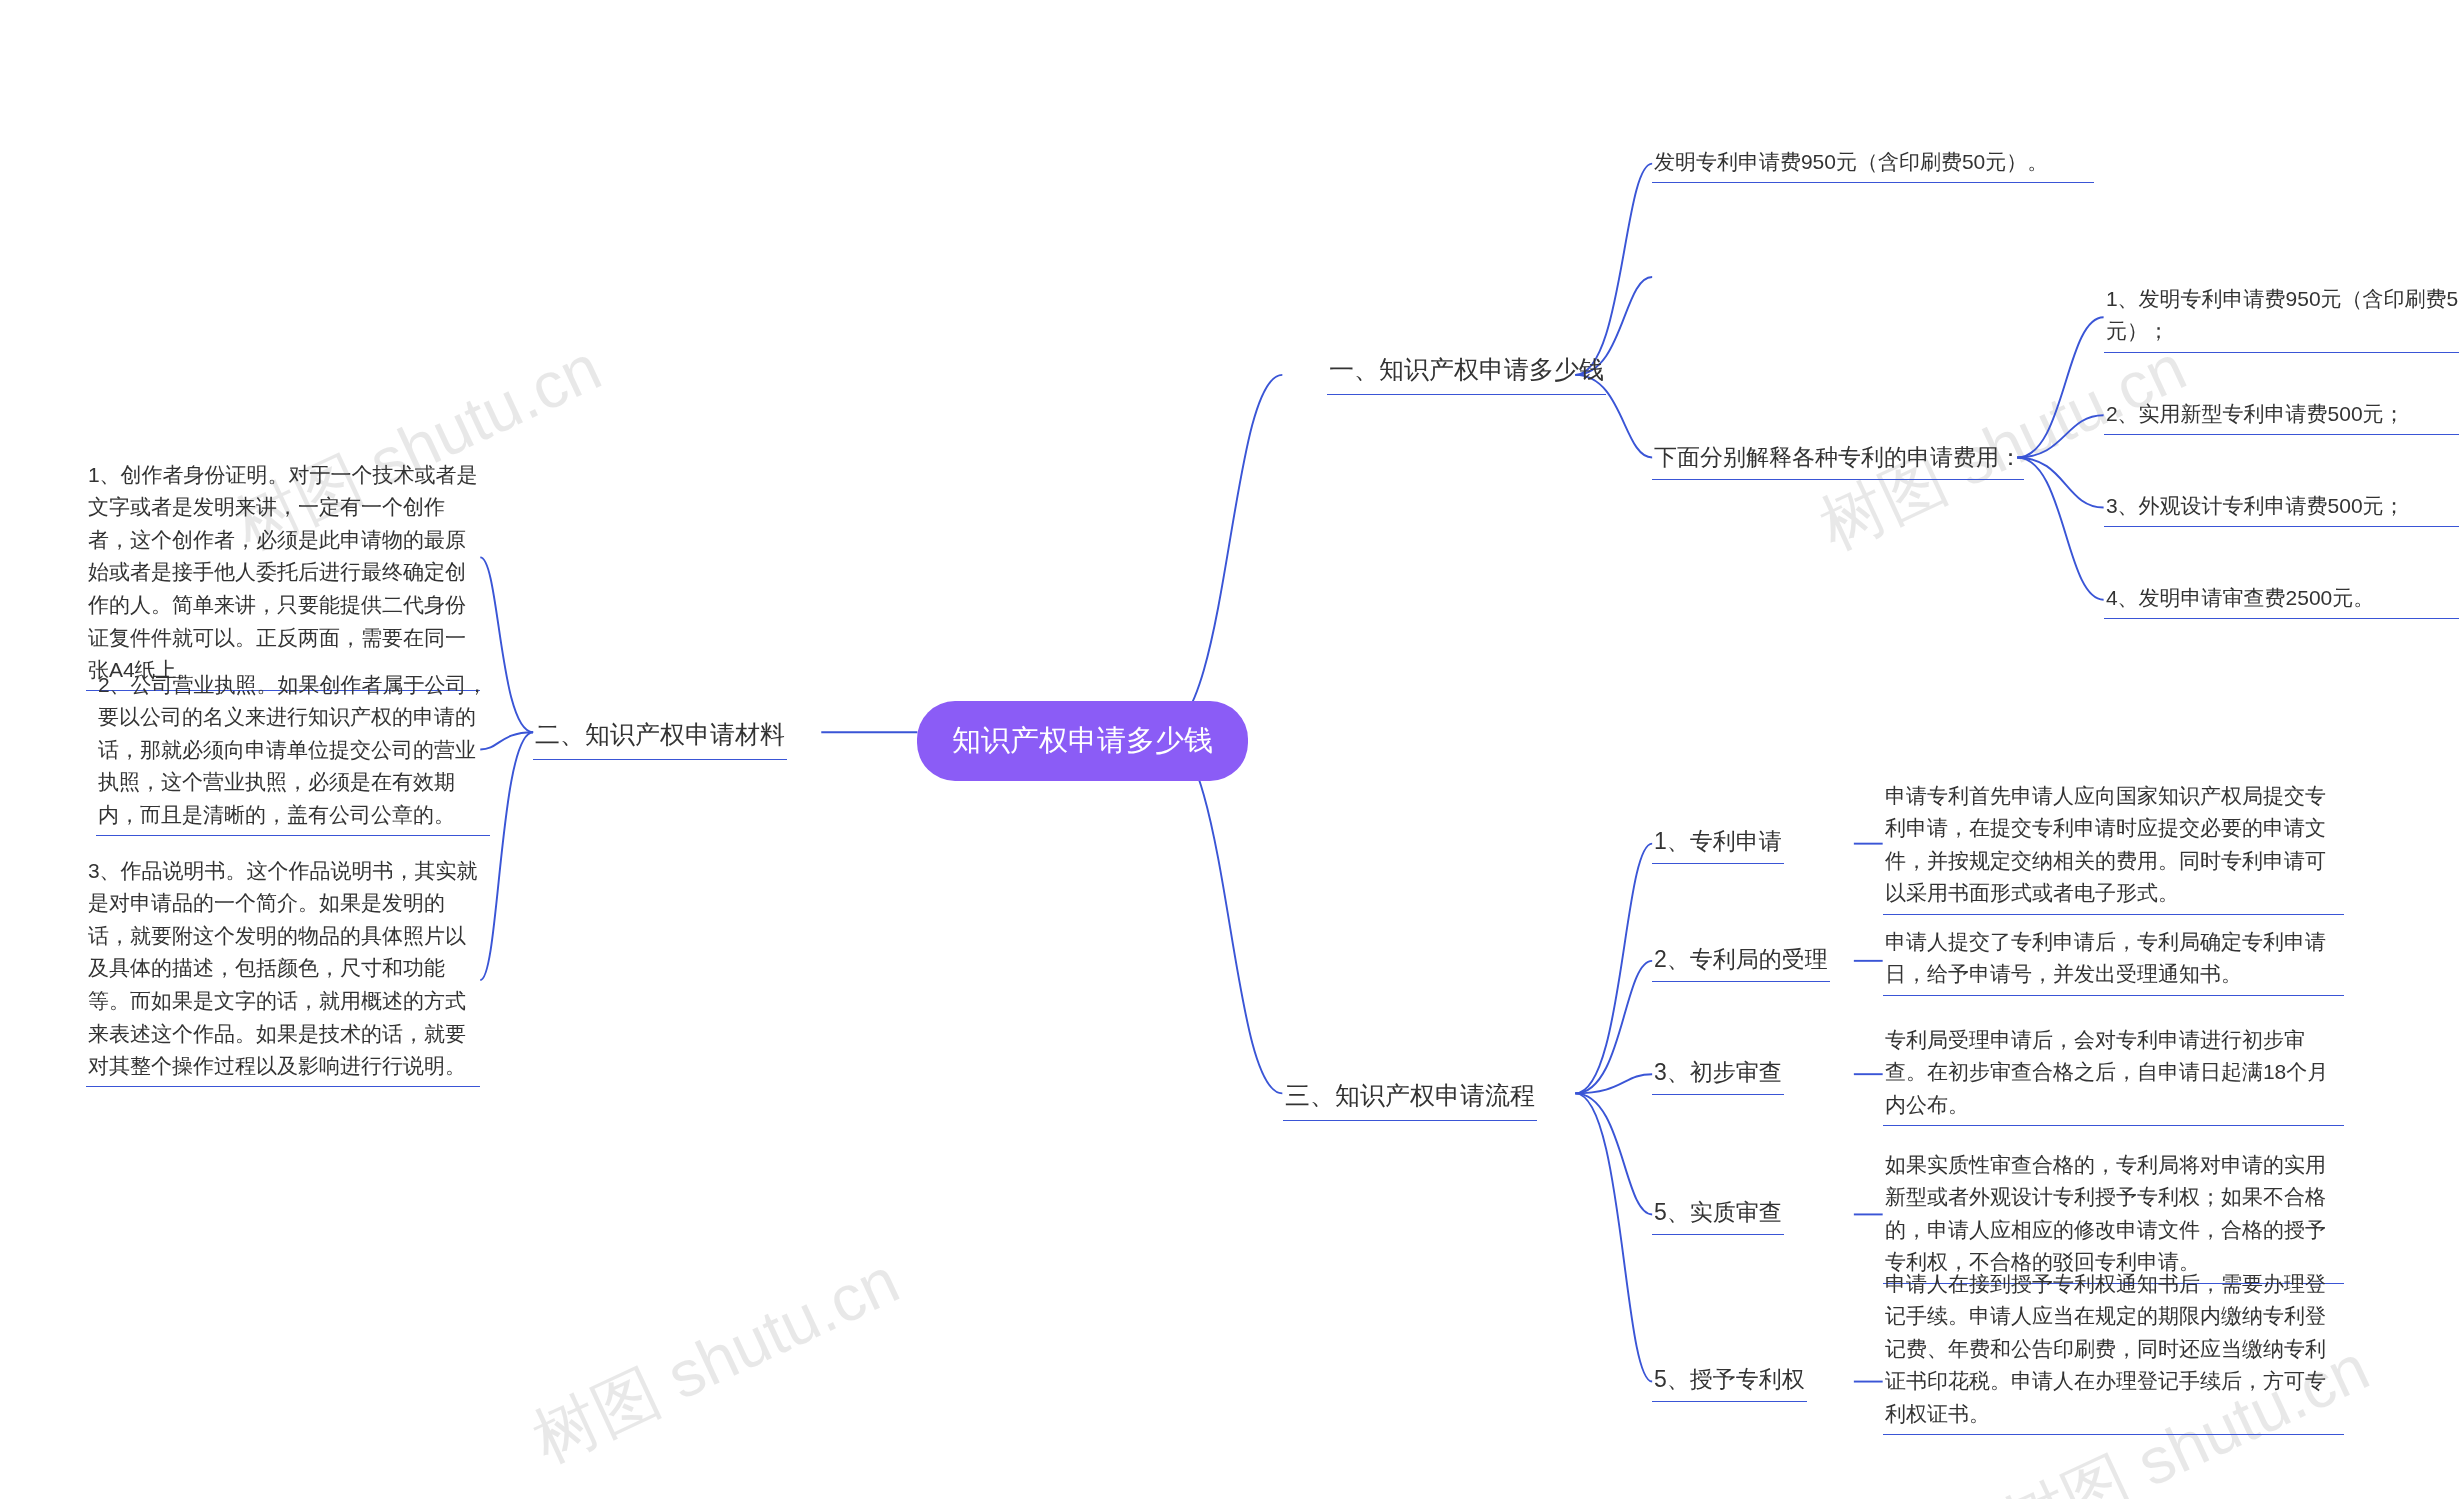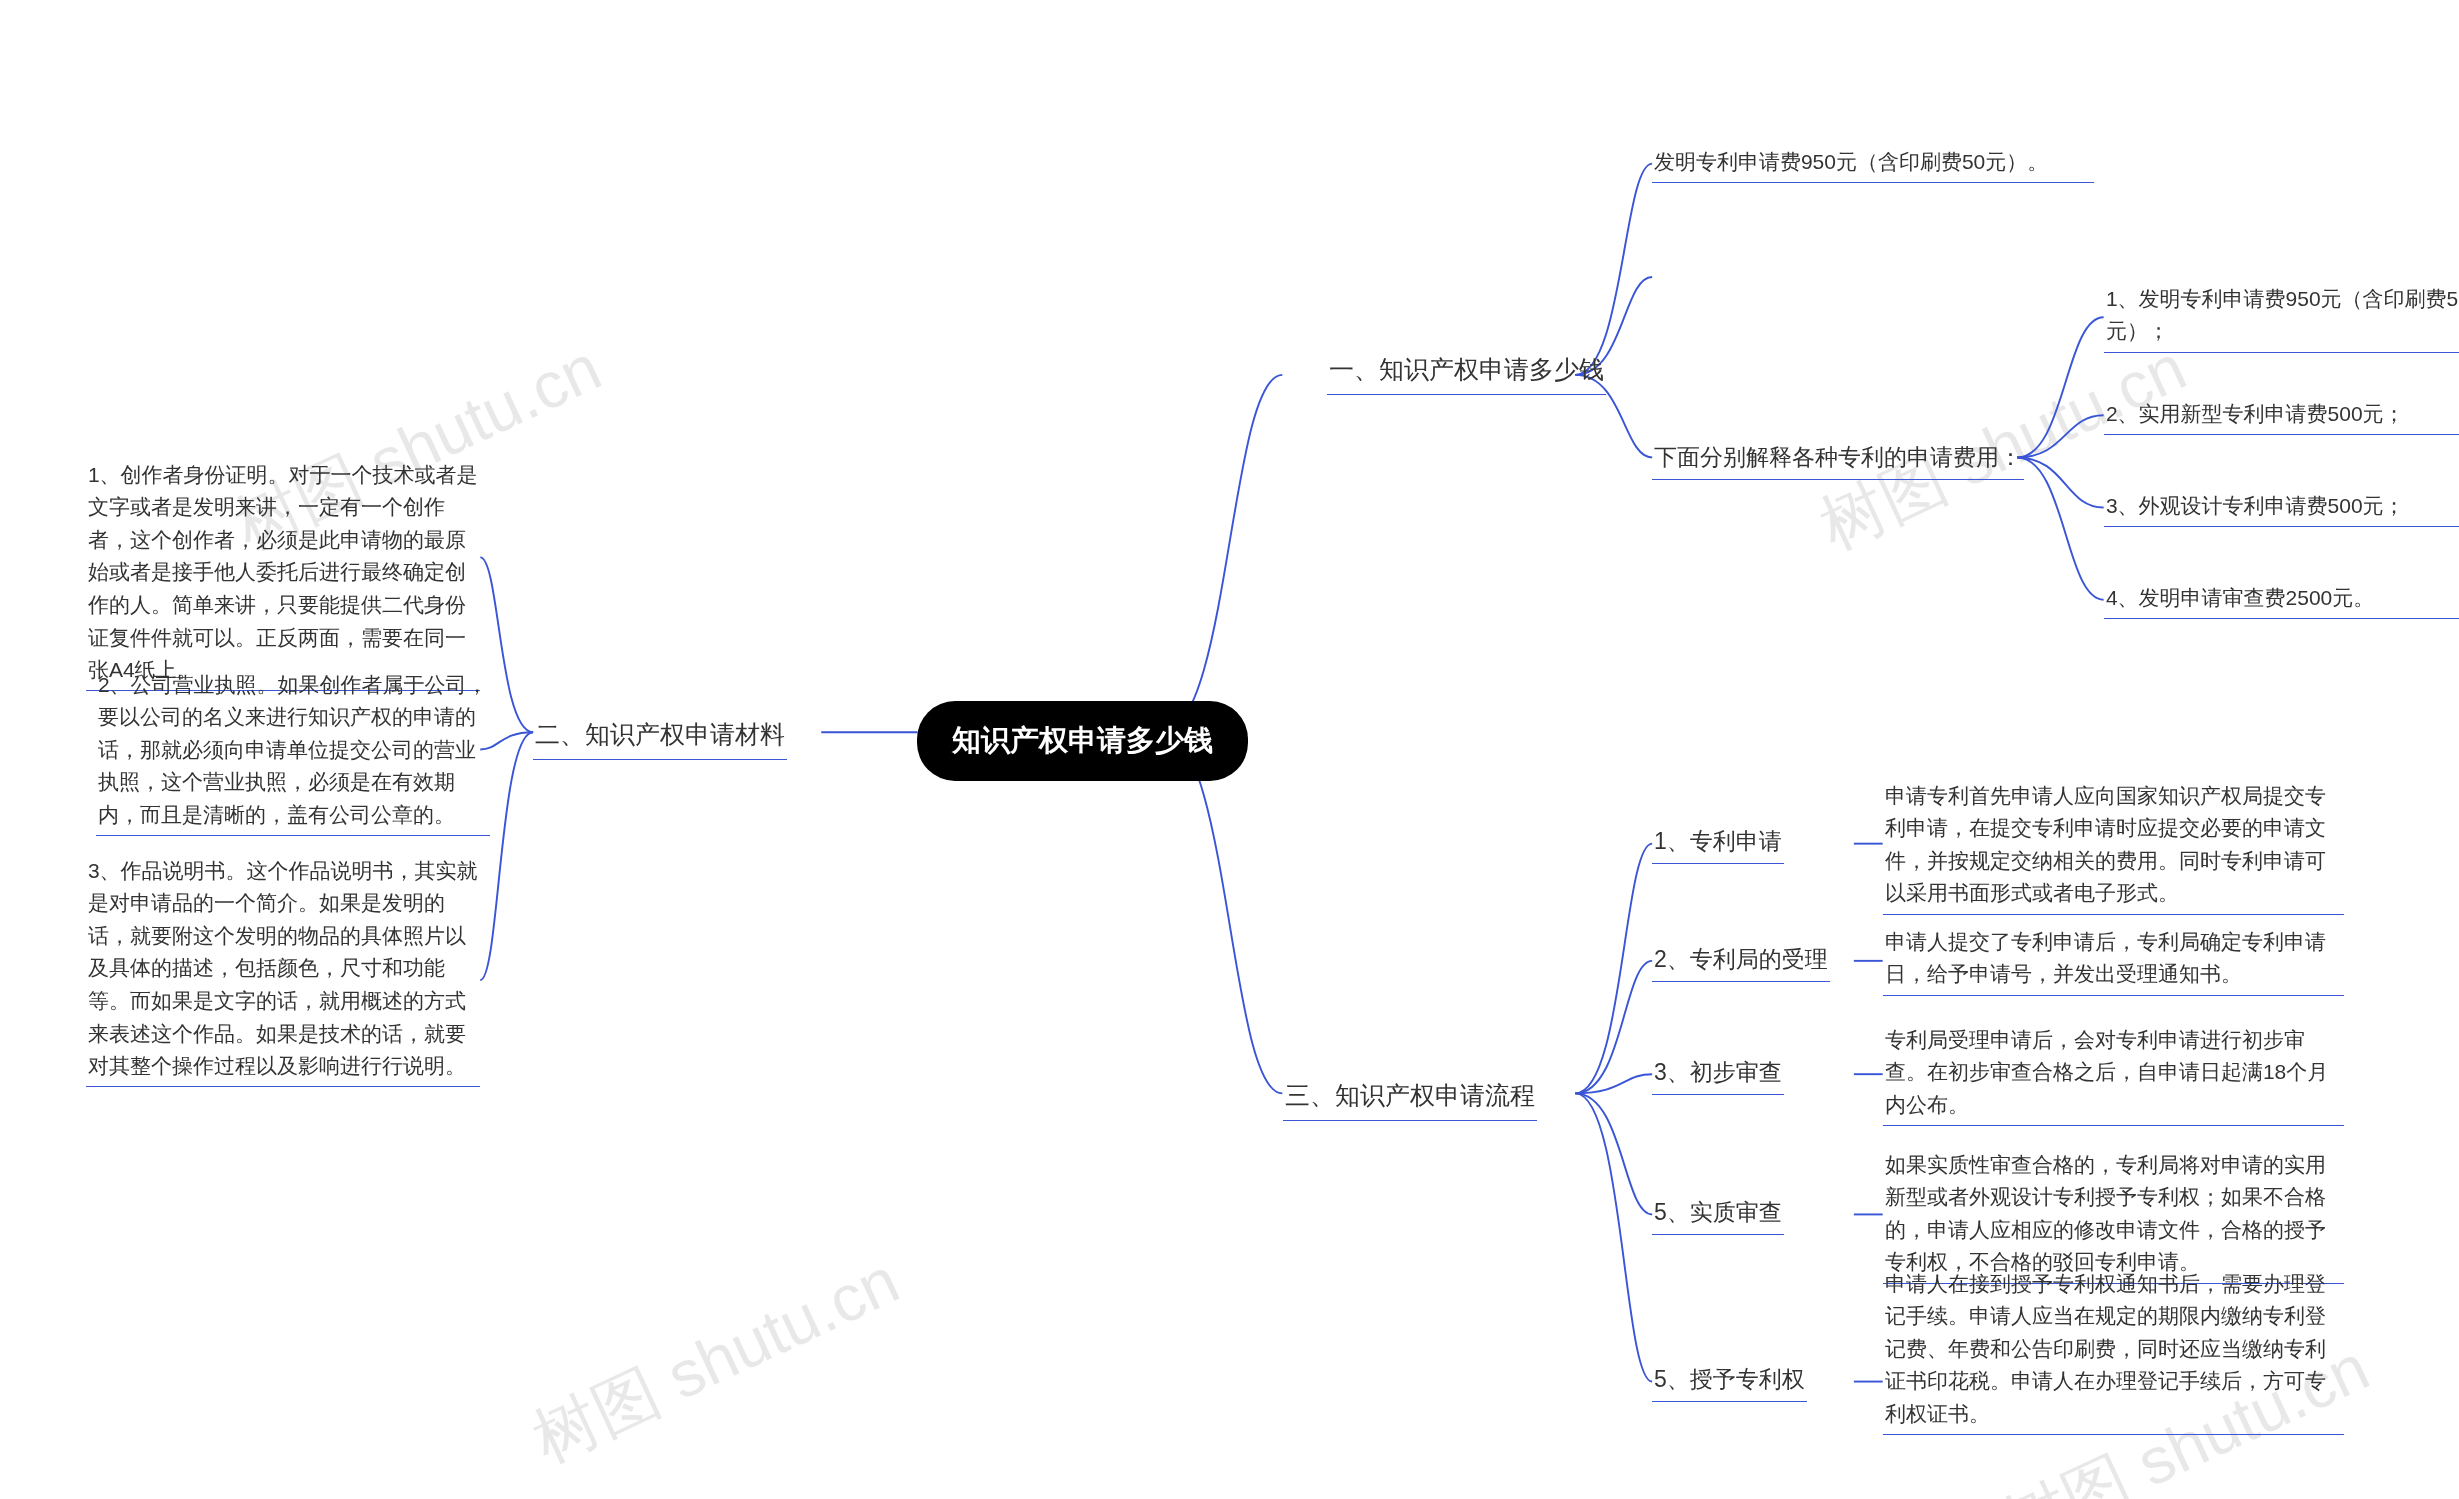--- a/index.html
+++ b/index.html
@@ -27,24 +27,24 @@
   .node {
     position: absolute;
     box-sizing: border-box;
     font-size: 23px;
     line-height: 1.55;
     color: #333;
     white-space: pre-wrap;
     word-break: break-all;
   }
   .root-node {
-    background: #000000;
+    background: #8b5cf6;
     color: #fff;
     font-size: 29px;
-    font-weight: 700;
+    font-weight: 400;
     padding: 17.3px 35px;
     border-radius: 38px;
     white-space: nowrap;
     text-align: center;
   }
   .branch-node {
     font-size: 25px;
     color: #333;
     padding: 5.8px 1.9px;
     white-space: nowrap;

